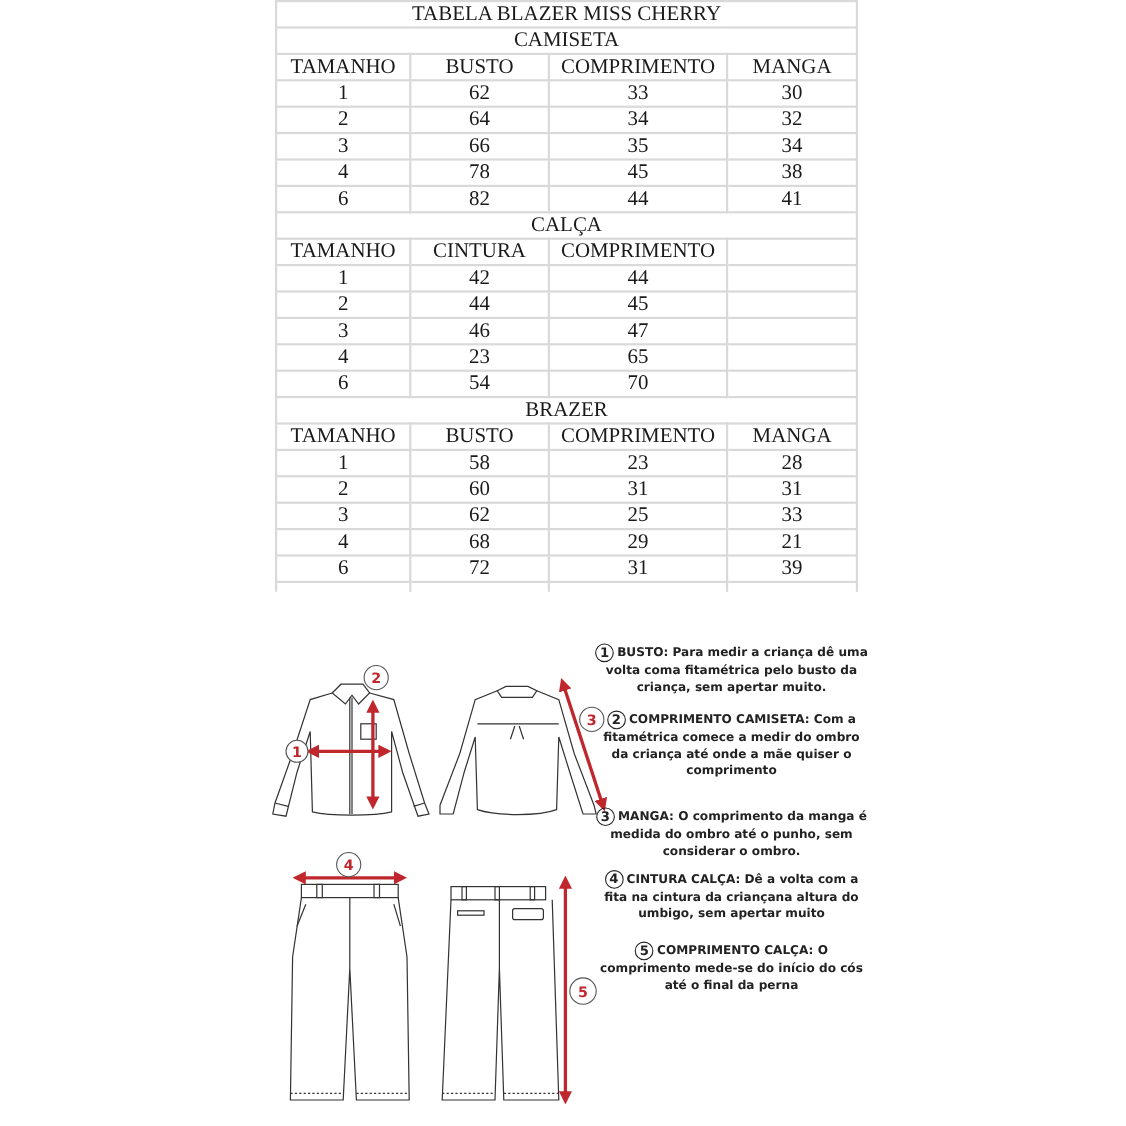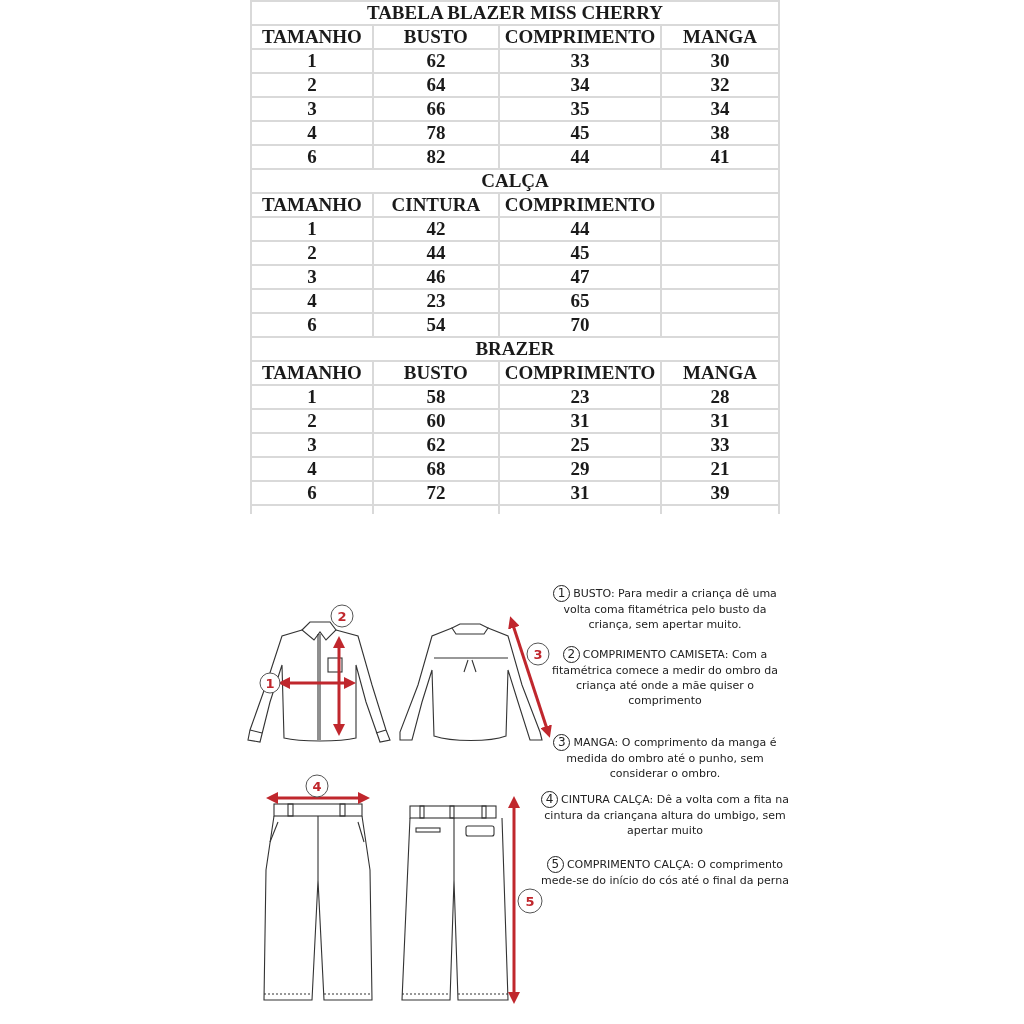--- a/index.html
+++ b/index.html
@@ -1,24 +1,24 @@
 <!DOCTYPE html>
 <html><head>
 <meta charset="utf-8">
 <style>
   html, body { margin:0; padding:0; background:#ffffff; }
   body { width:1024px; height:1024px; position:relative; overflow:hidden; font-family:"Liberation Serif", serif; }
-  .sheet { position:absolute; left:250px; top:0; width:456px;font-weight:bold; }
+  .sheet { position:absolute; left:250px; top:0; width:456px; }
   table { border-collapse:collapse; width:530px; table-layout:fixed; }
   td { border:2px solid #d9d9d9; text-align:center; font-size:19px; color:#1a1a1a; height:22px; padding:0; line-height:22px; }
   td.span { font-size:19px; }
   .c1 { width:121px; } .c2 { width:125px; } .c3 { width:161px; } .c4 { width:117px; }
   .trail td { height:8px; border-bottom:none; }
   .figs { position:absolute; left:240px; top:590px; width:320px; height:434px; }
-  .notes { position:absolute; left:540px; top:585px; width:250px; font-family:"DejaVu Sans", sans-serif; font-weight:normal; font-size:11px; line-height:15px; color:#222; text-align:center; }
+  .notes { position:absolute; left:540px; top:585px; width:250px; font-family:"DejaVu Sans", sans-serif; font-weight:bold; font-size:11px; line-height:15px; color:#222; text-align:center; }
   .note { margin-bottom:10px; }
   .num { display:inline-block; width:15px; height:15px; border:1.5px solid #222; border-radius:50%; font-size:12px; line-height:15px; text-align:center; margin-right:3px; vertical-align:middle; }
   .notes .n2 { margin-top:14px; }
   .notes .n3 { margin-top:26px; }
   .notes .n5 { margin-top:18px; }
 </style>
 </head>
 <body>
 
 <div class="sheet">
@@ -27,20 +27,23 @@
         <col class="c1">
         <col class="c2">
         <col class="c3">
         <col class="c4">
       </colgroup>
     <tbody>
       <tr>
           <td colspan="4" class="span">TABELA BLAZER MISS CHERRY</td>
         </tr>
 
+      <tr>
+          <td colspan="4" class="span">CAMISETA</td>
+        </tr>
       <tr>
         <td>TAMANHO</td>
         <td>BUSTO</td>
         <td>COMPRIMENTO</td>
         <td>MANGA</td>
       </tr>
       <tr>
           <td>1</td>
           <td>62</td>
           <td>33</td>

